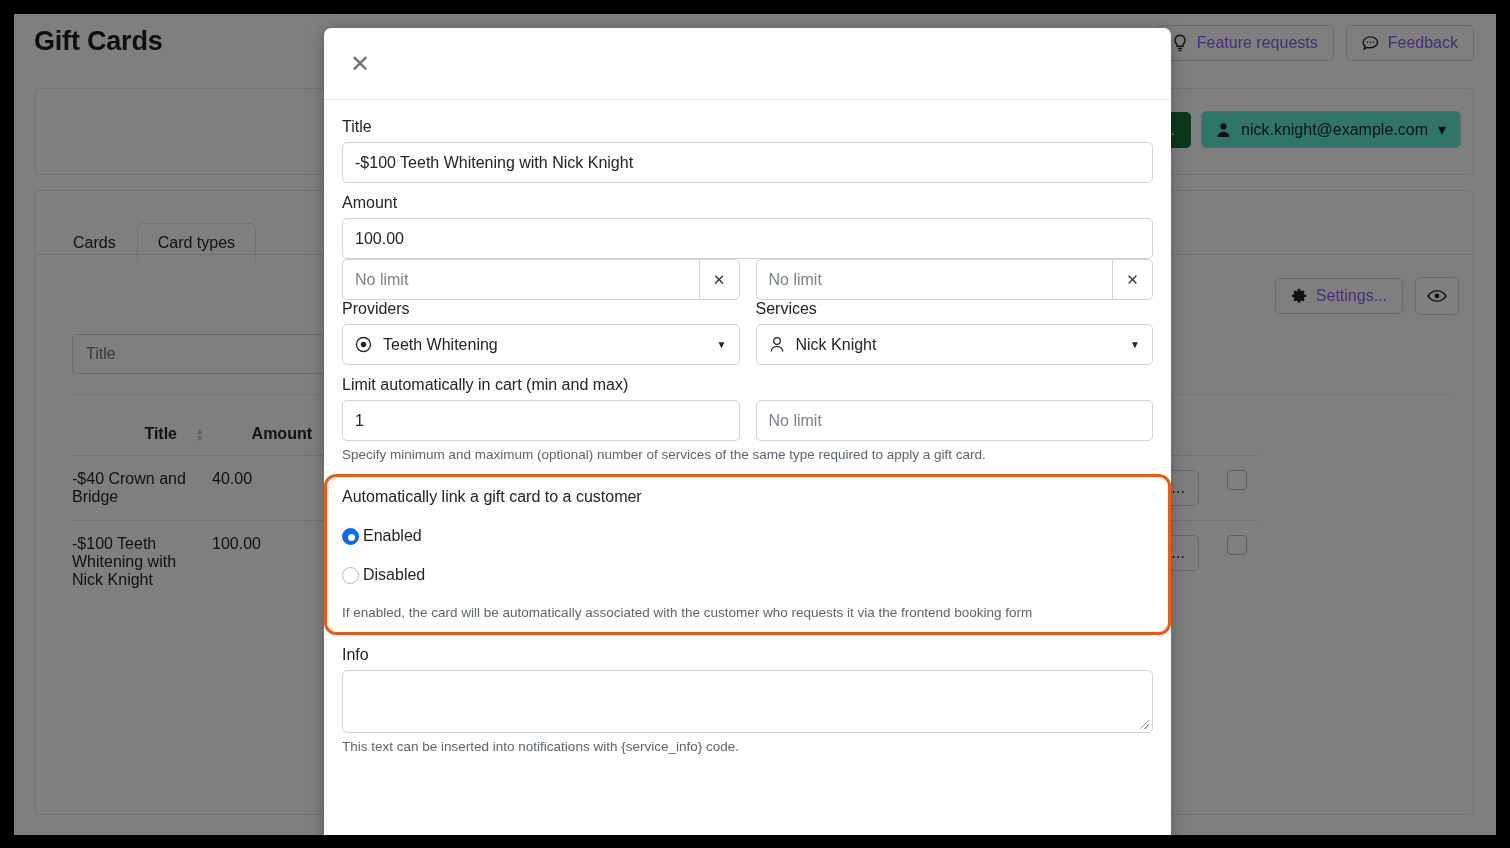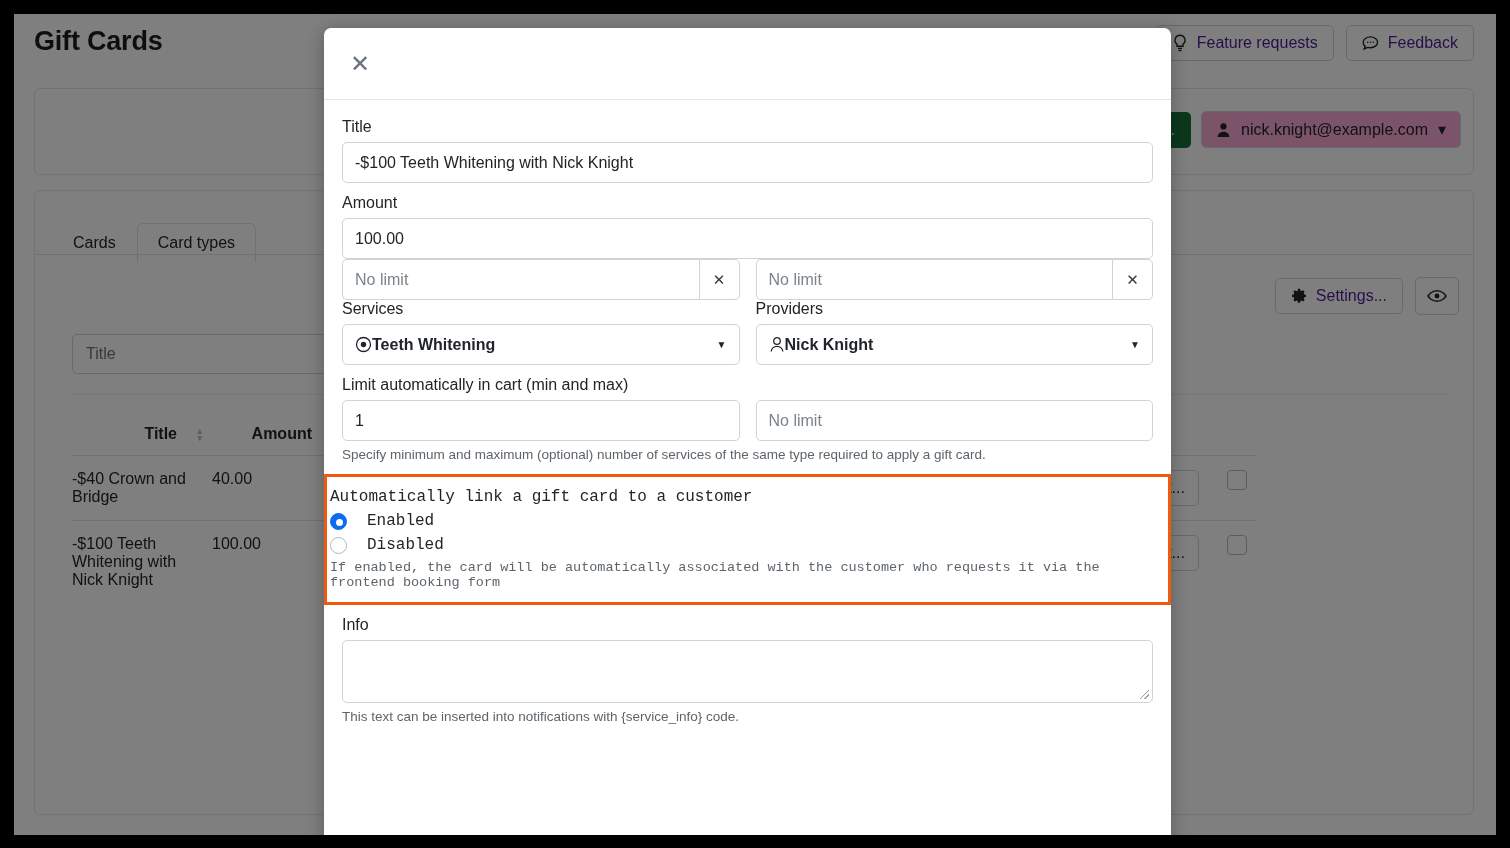--- a/index.html
+++ b/index.html
@@ -34,39 +34,39 @@
     letter-spacing: -0.2px;
   }
 
   .topright-btns {
     position: absolute; right: 22px; top: 11px;
     display: flex; gap: 12px;
   }
   .ghost-btn {
     border: 1px solid #cfd4d9; background: #fff;
     border-radius: 5px; padding: 8px 15px;
-    font-size: 16px; color: #4c1d95;
+    font-size: 16px; color: #8b5cf6;
     display: flex; align-items: center; gap: 9px;
     white-space: nowrap;
   }
 
   .panel-a {
     position: absolute; left: 20px; top: 74px; right: 22px; height: 87px;
     border: 1px solid #e2e4e7; border-radius: 6px; background: #fff;
   }
   .acct-row {
     position: absolute; right: 12px; top: 22px;
     display: flex; gap: 10px; align-items: center;
   }
   .green-btn {
     background: #16703a; color: #fff; border: none; border-radius: 5px;
     padding: 9px 16px; font-size: 16px; white-space: nowrap;
   }
   .acct-btn {
-    border: 1px solid #cfd4d9; background: #f9a8d4; border-radius: 5px;
+    border: 1px solid #cfd4d9; background: #5eead4; border-radius: 5px;
     padding: 8px 14px; font-size: 16px; color: #212529;
     display: flex; align-items: center; gap: 10px; white-space: nowrap;
   }
 
   .panel-b {
     position: absolute; left: 20px; top: 176px; right: 22px; bottom: 20px;
     border: 1px solid #e2e4e7; border-radius: 6px; background: #fff;
   }
 
   .tabs { position: absolute; left: 17px; top: 32px; display: flex; }
@@ -153,35 +153,34 @@
   .grp .fld { border-radius: 5px 0 0 5px; border-right: none; flex: 1; }
   .grp .clr {
     width: 41px; height: 41px; border: 1px solid #ced4da; border-radius: 0 5px 5px 0;
     background: #fff; font-size: 15px; color: #343a40;
     display: flex; align-items: center; justify-content: center;
   }
 
   .sel {
     width: 100%; height: 41px;
     border: 1px solid #ced4da; border-radius: 5px; background: #fff;
-    padding: 0 12px; display: flex; align-items: center; 
-    font-size: 16px; color: #212529; font-weight: bold;
+    padding: 0 12px; display: flex; align-items: center; gap: 11px;
+    font-size: 16px; color: #212529;
   }
   .sel .caret { margin-left: auto; color: #212529; font-size: 10px; }
 
   .hint { font-size: 13.5px; color: #5d656c; margin-top: 6px; }
 
   .hl-box {
     margin: 12px -18px 0 -18px;
-    border: 3px solid #f05a0f; border-radius: 0;
-    padding: 11px 15px 12px 3px;
-    font-family: Liberation Mono, monospace;
+    border: 3px solid #f05a0f; border-radius: 12px;
+    padding: 11px 15px 12px 15px;
   }
   .hl-title { font-size: 16px; color: #212529; margin-bottom: 5px; }
-  .radio-row { display: flex; align-items: center; gap: 20px; margin: 6px 0; font-size: 16px; color: #212529; }
+  .radio-row { display: flex; align-items: center; gap: 4px; margin: 21px 0; font-size: 16px; color: #212529; }
   .radio {
     width: 17px; height: 17px; border-radius: 50%;
     border: 1px solid #b0b6bc; background: #fff;
     display: inline-block; position: relative; flex: none;
   }
   .radio.on { background: #0b6bf2; border-color: #0b6bf2; }
   .radio.on::after {
     content: ""; position: absolute; left: 5px; top: 5px;
     width: 7px; height: 7px; border-radius: 50%; background: #fff;
   }
@@ -373,24 +372,24 @@
             <div class="fld ph">
               <span>No limit</span>
             </div>
             <button class="clr">✕</button>
           </div>
         </div>
       </div>
 
       <div class="row2">
         <div class="col">
+            <div class="lbl">Providers</div>
+          </div>
+        <div class="col">
             <div class="lbl">Services</div>
-          </div>
-        <div class="col">
-            <div class="lbl">Providers</div>
           </div>
       </div>
       <div class="row2">
         <div class="col">
           <div class="sel">
             <span>
               <svg width="17" height="17" viewBox="0 0 17 17" fill="none" stroke="#212529" stroke-width="1.3">
                 <circle cx="8.5" cy="8.5" r="7"></circle>
                 <circle cx="8.5" cy="8.5" r="2.7" fill="#212529" stroke="none"></circle>
               </svg>

